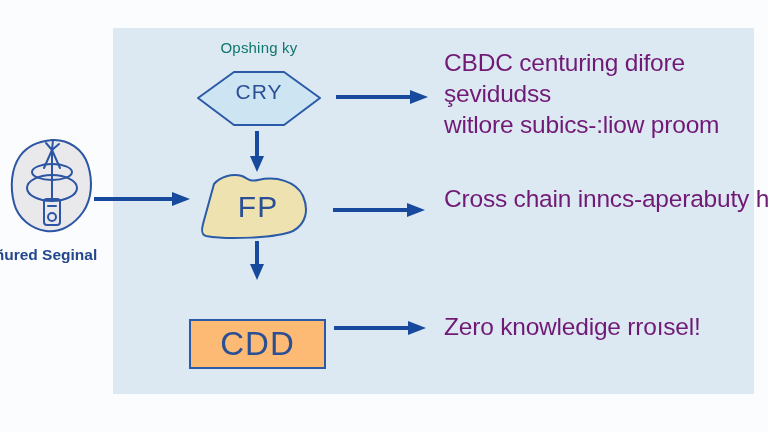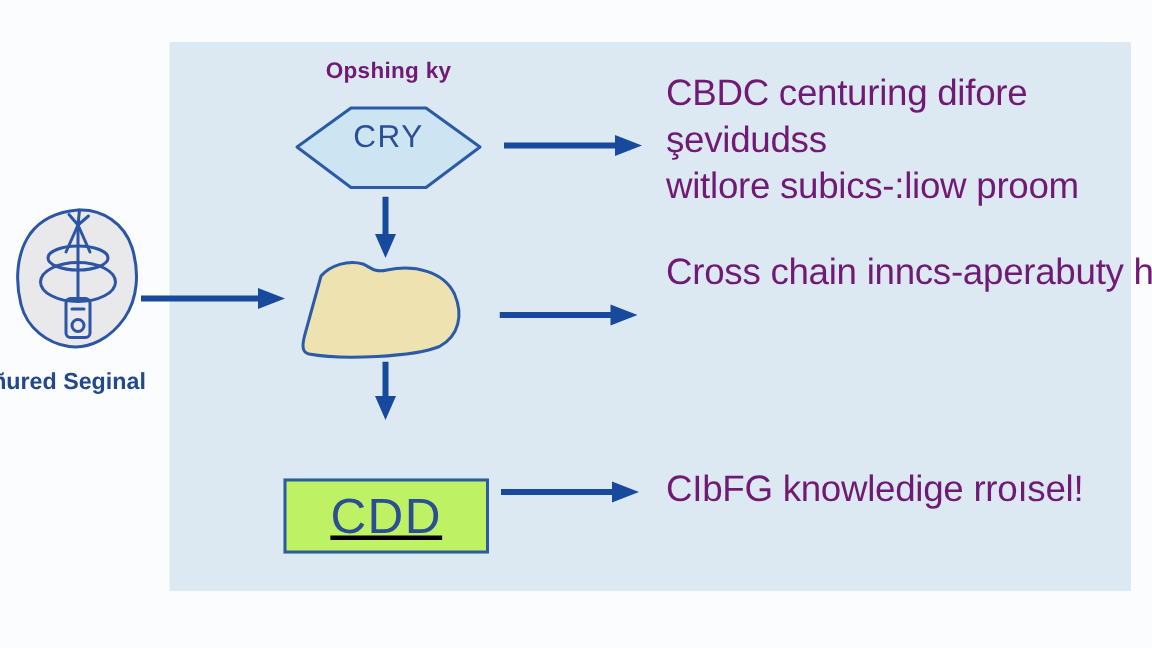--- a/index.html
+++ b/index.html
@@ -12,33 +12,33 @@
   #stage{
     position:relative;width:768px;height:432px;
     background:#fbfcfd;overflow:hidden;
   }
   .panel{
     position:absolute;left:113px;top:28px;width:641px;height:366px;
     background:#dce9f3;
   }
   .abs{position:absolute;}
   .caption{
-    font-size:15px;font-weight:700;color:#701a75;letter-spacing:.2px;
+    font-size:15px;font-weight:400;color:#0f766e;letter-spacing:.2px;
   }
   .node-text{
     color:#2a4f95;text-align:center;letter-spacing:1px;
   }
   .out-block{
     color:#701a75;font-size:24.5px;line-height:31px;letter-spacing:-0.2px;
     white-space:nowrap;
   }
   .cdd-box{
     left:189px;top:319px;width:133px;height:46px;
-    background:#bef264;border:2px solid #2b5aa7;
-    display:flex;align-items:center;justify-content:center;text-decoration:underline;
+    background:#fdba74;border:2px solid #2b5aa7;
+    display:flex;align-items:center;justify-content:center;
   }
   svg{display:block;}
   .src-label{
     left:-6px;top:246px;width:104px;text-align:center;
     font-size:15.5px;font-weight:700;color:#24488c;white-space:nowrap;
   }
 </style>
 </head>
 <body>
 
@@ -79,20 +79,21 @@
   </svg>
 
   <svg class="abs" style="left:249px;top:131px;" width="16" height="41" viewBox="0 0 16 41">
     <line x1="8" y1="0" x2="8" y2="27" stroke="#17499c" stroke-width="4"></line>
     <polygon points="1,25 8,41 15,25" fill="#17499c"></polygon>
   </svg>
 
   <svg class="abs" style="left:198px;top:172px;" width="120" height="70" viewBox="0 0 120 70">
     <path d="M16,12 C22,5 34,1 44,4 C49,6 51,10 60,8 C78,4 98,9 105,24 C111,38 108,52 95,59 C78,66 30,68 8,64 C4,63 3,60 5,52 Z" fill="#eee3b0" stroke="#2b5aa7" stroke-width="2"></path>
   </svg>
+  <div class="abs node-text" style="left:198px;top:190px;width:120px;font-size:30px;">FP</div>
 
   <svg class="abs" style="left:333px;top:202px;" width="92" height="16" viewBox="0 0 92 16">
     <line x1="0" y1="8" x2="75" y2="8" stroke="#17499c" stroke-width="4"></line>
     <polygon points="74,1 92,8 74,15" fill="#17499c"></polygon>
   </svg>
 
   <svg class="abs" style="left:249px;top:241px;" width="16" height="39" viewBox="0 0 16 39">
     <line x1="8" y1="0" x2="8" y2="25" stroke="#17499c" stroke-width="4"></line>
     <polygon points="1,23 8,39 15,23" fill="#17499c"></polygon>
   </svg>
@@ -106,21 +107,21 @@
     <line x1="0" y1="8" x2="75" y2="8" stroke="#17499c" stroke-width="4"></line>
     <polygon points="74,1 92,8 74,15" fill="#17499c"></polygon>
   </svg>
 
   <div class="abs out-block" style="left:444px;top:47px;">
     <div>CBDC centuring difore</div>
     <div>şevidudss</div>
     <div>witlore subics-:liow proom</div>
   </div>
 
-  <div class="abs out-block" style="left:444px;top:166px;">
+  <div class="abs out-block" style="left:444px;top:183px;">
     <div>Cross chain inncs-aperabuty h</div>
   </div>
 
   <div class="abs out-block" style="left:444px;top:311px;">
-    <div>CIbFG knowledige rroısel!</div>
+    <div>Zero knowledige rroısel!</div>
   </div>
 
 </div>
 
 </body></html>

